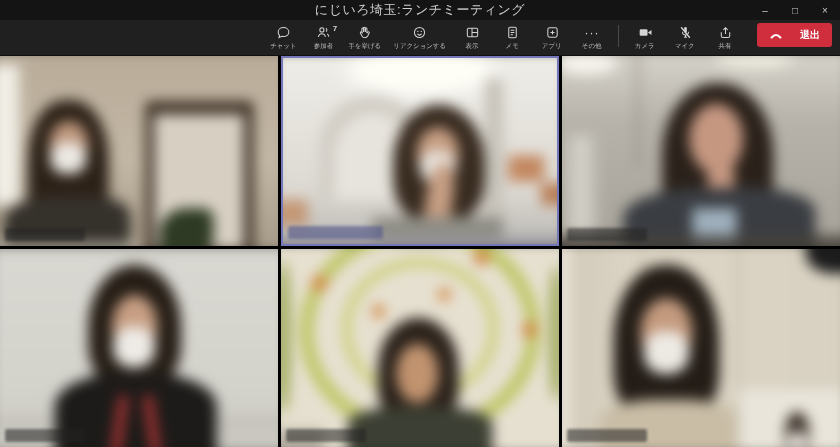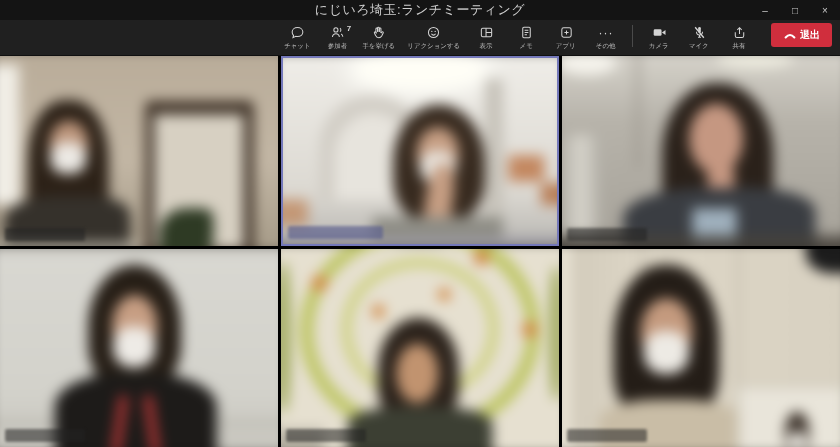--- a/index.html
+++ b/index.html
@@ -19,21 +19,21 @@
   .timer{color:#d6d6d6;font-size:11px;}
   .heart{display:flex;align-items:center;color:#c8c8c8;}
   .spacer{flex:1;}
   .tb-group{display:flex;align-items:flex-start;}
   .tb-btn{display:flex;flex-direction:column;align-items:center;justify-content:center;min-width:40px;padding:2px 4px 1px;cursor:pointer;color:#d4d4d4;position:relative;}
   .tb-btn .tb-icon{height:15px;display:flex;align-items:center;justify-content:center;}
   .tb-btn .tb-label{font-size:7px;color:#bfbfbf;margin-top:1px;white-space:nowrap;transform:scale(.92);}
   .badge{position:absolute;top:1px;right:6px;font-size:8px;color:#d6d6d6;font-weight:bold;}
   .divider{width:1px;height:22px;background:#4a4a4a;margin:2px 6px 0;}
   .more-dots{font-size:12px;letter-spacing:1px;line-height:10px;}
-  .leave-btn{display:flex;align-items:center;gap:3px;background:#d02e3d;border:none;color:#fff;font-size:10px;font-weight:bold;padding:5px 12px;border-radius:3px;margin-left:12px;cursor:pointer;}
+  .leave-btn{display:flex;align-items:center;gap:17px;background:#d02e3d;border:none;color:#fff;font-size:10px;font-weight:bold;padding:5px 12px;border-radius:3px;margin-left:12px;cursor:pointer;}
 
   
   .stage{position:relative;width:840px;height:391px;background:#000;display:grid;grid-template-columns:278px 278px 278px;grid-template-rows:190px 198px;gap:3px;overflow:hidden;}
   .tile{position:relative;background:#111;overflow:hidden;cursor:pointer;}
   .tile.active{border:2px solid #7478ba;}
   .scene{position:absolute;inset:0;filter:blur(6px);transform:scale(1.08);}
   .scene div{position:absolute;}
   .chip{position:absolute;left:5px;bottom:5px;width:80px;height:13px;background:rgba(35,35,35,.55);border-radius:2px;filter:blur(1.5px);}
   .chip.purple{background:rgba(88,92,140,.65);width:95px;}
 

